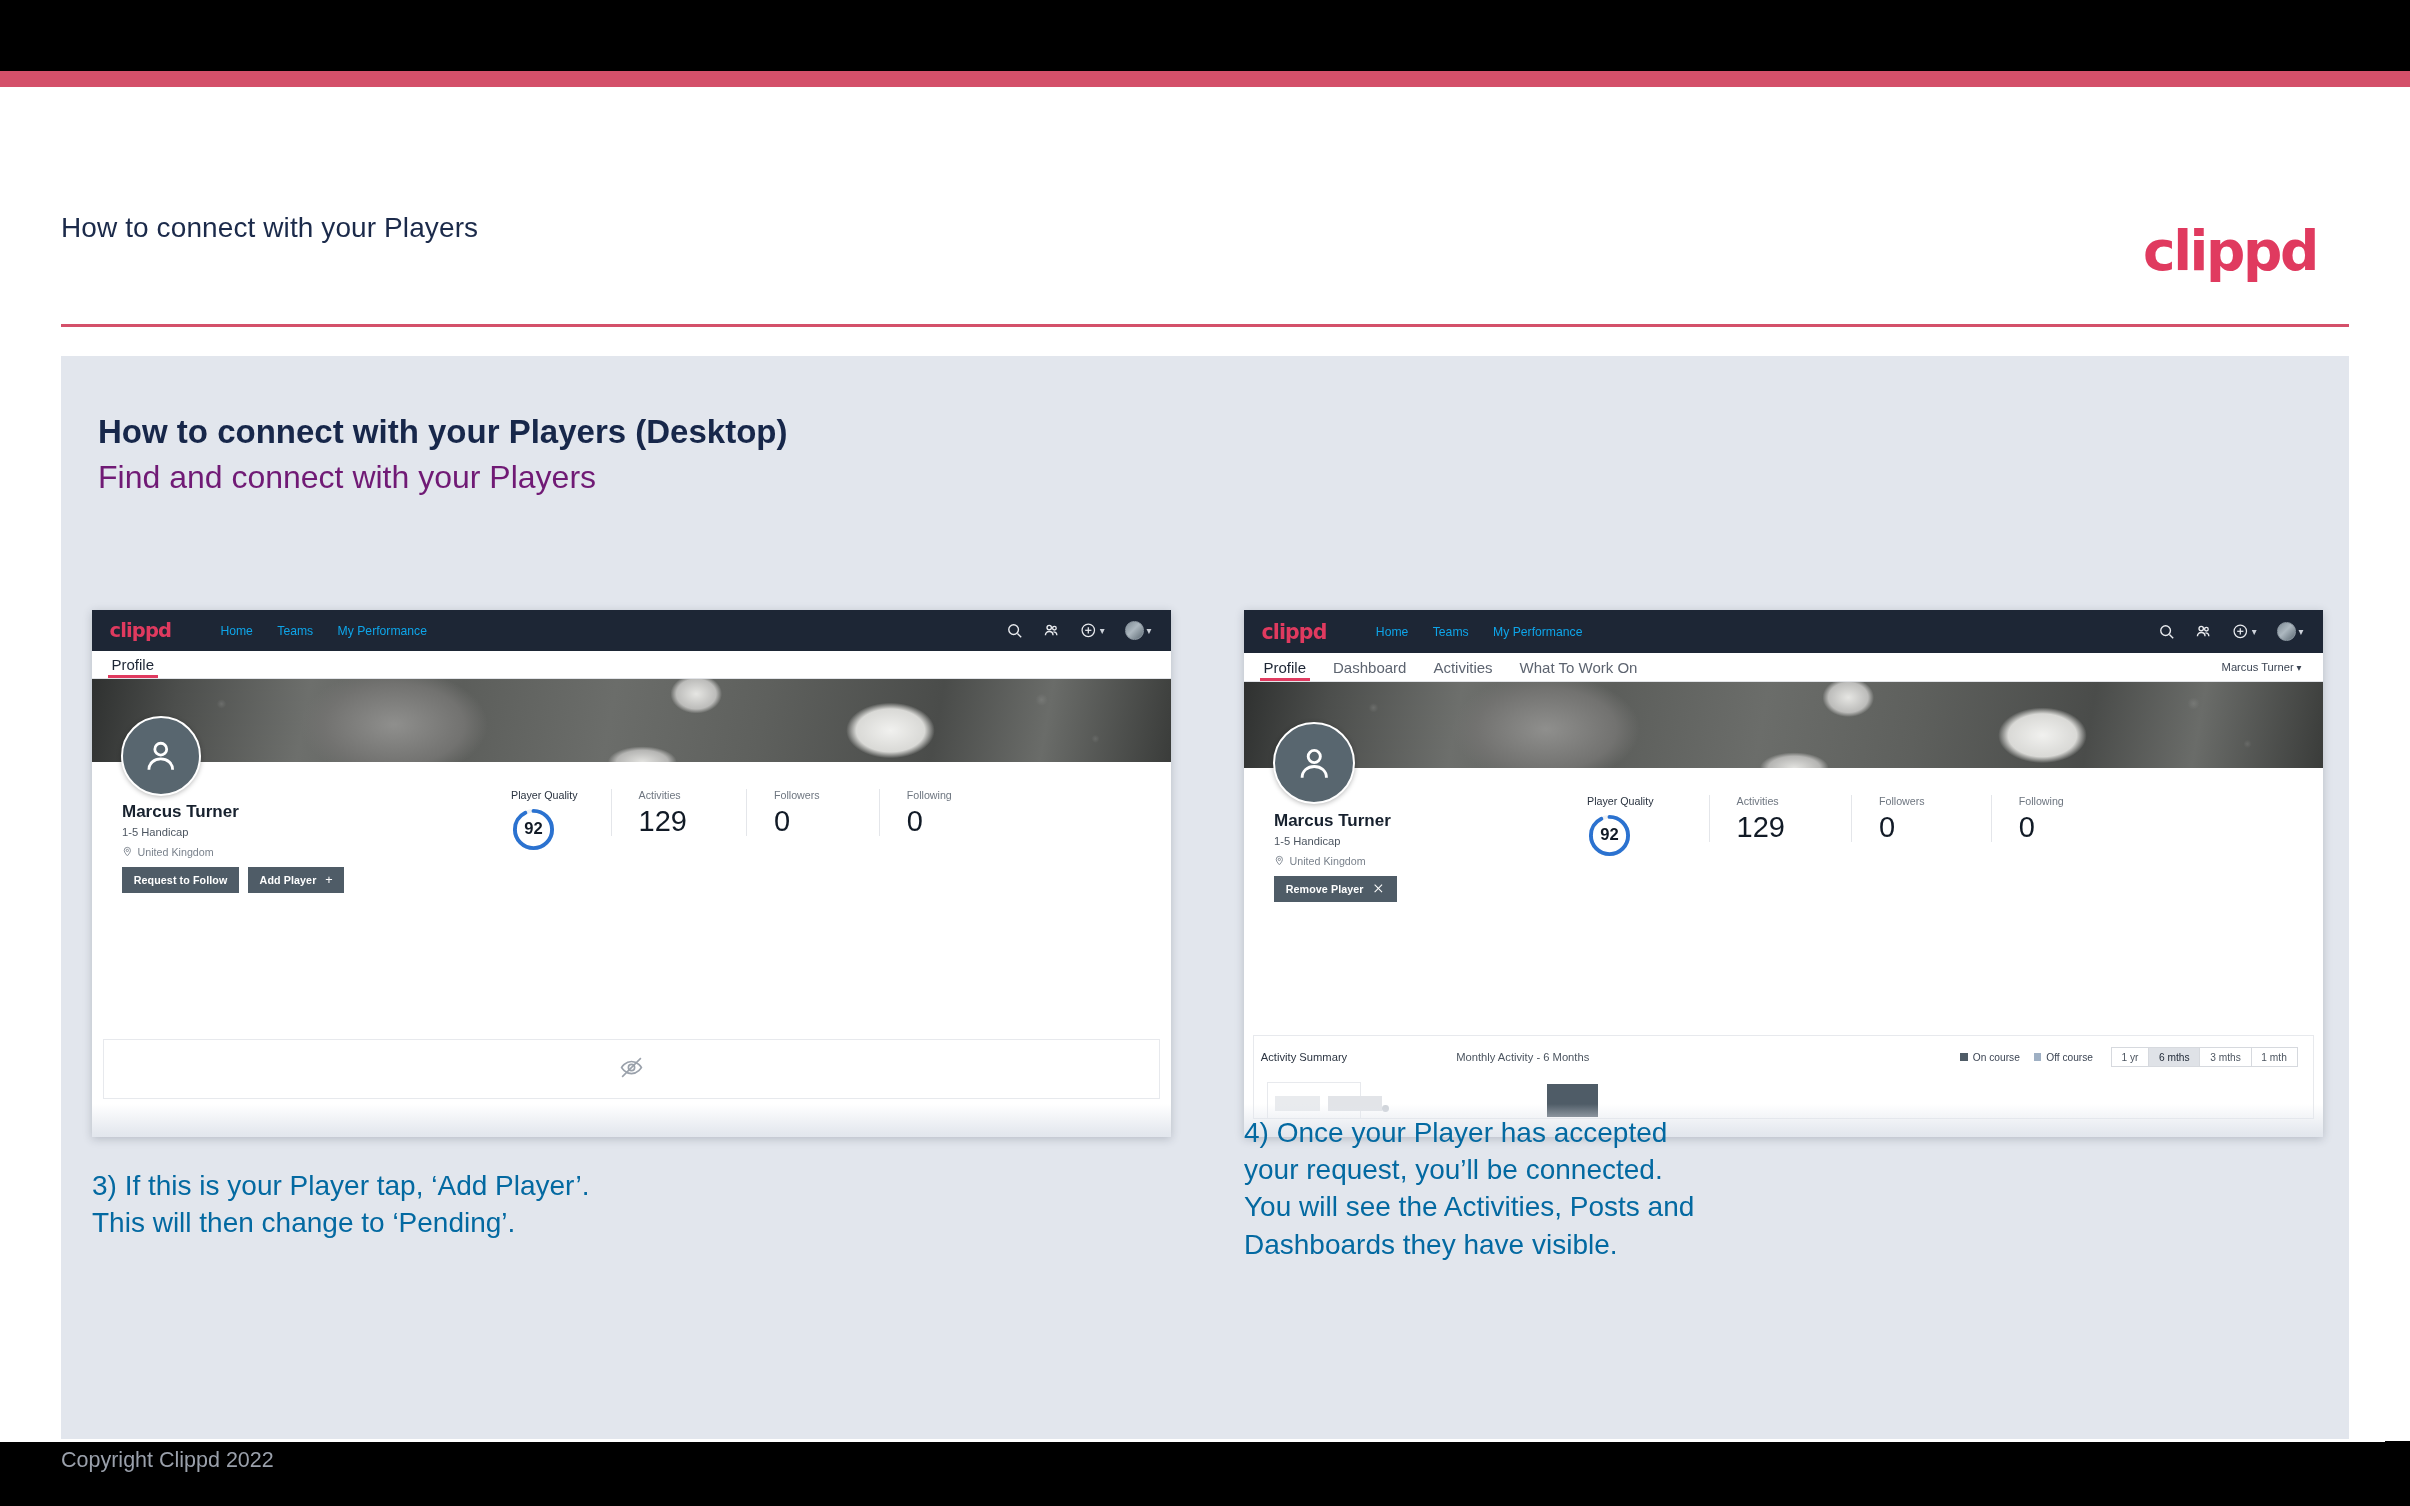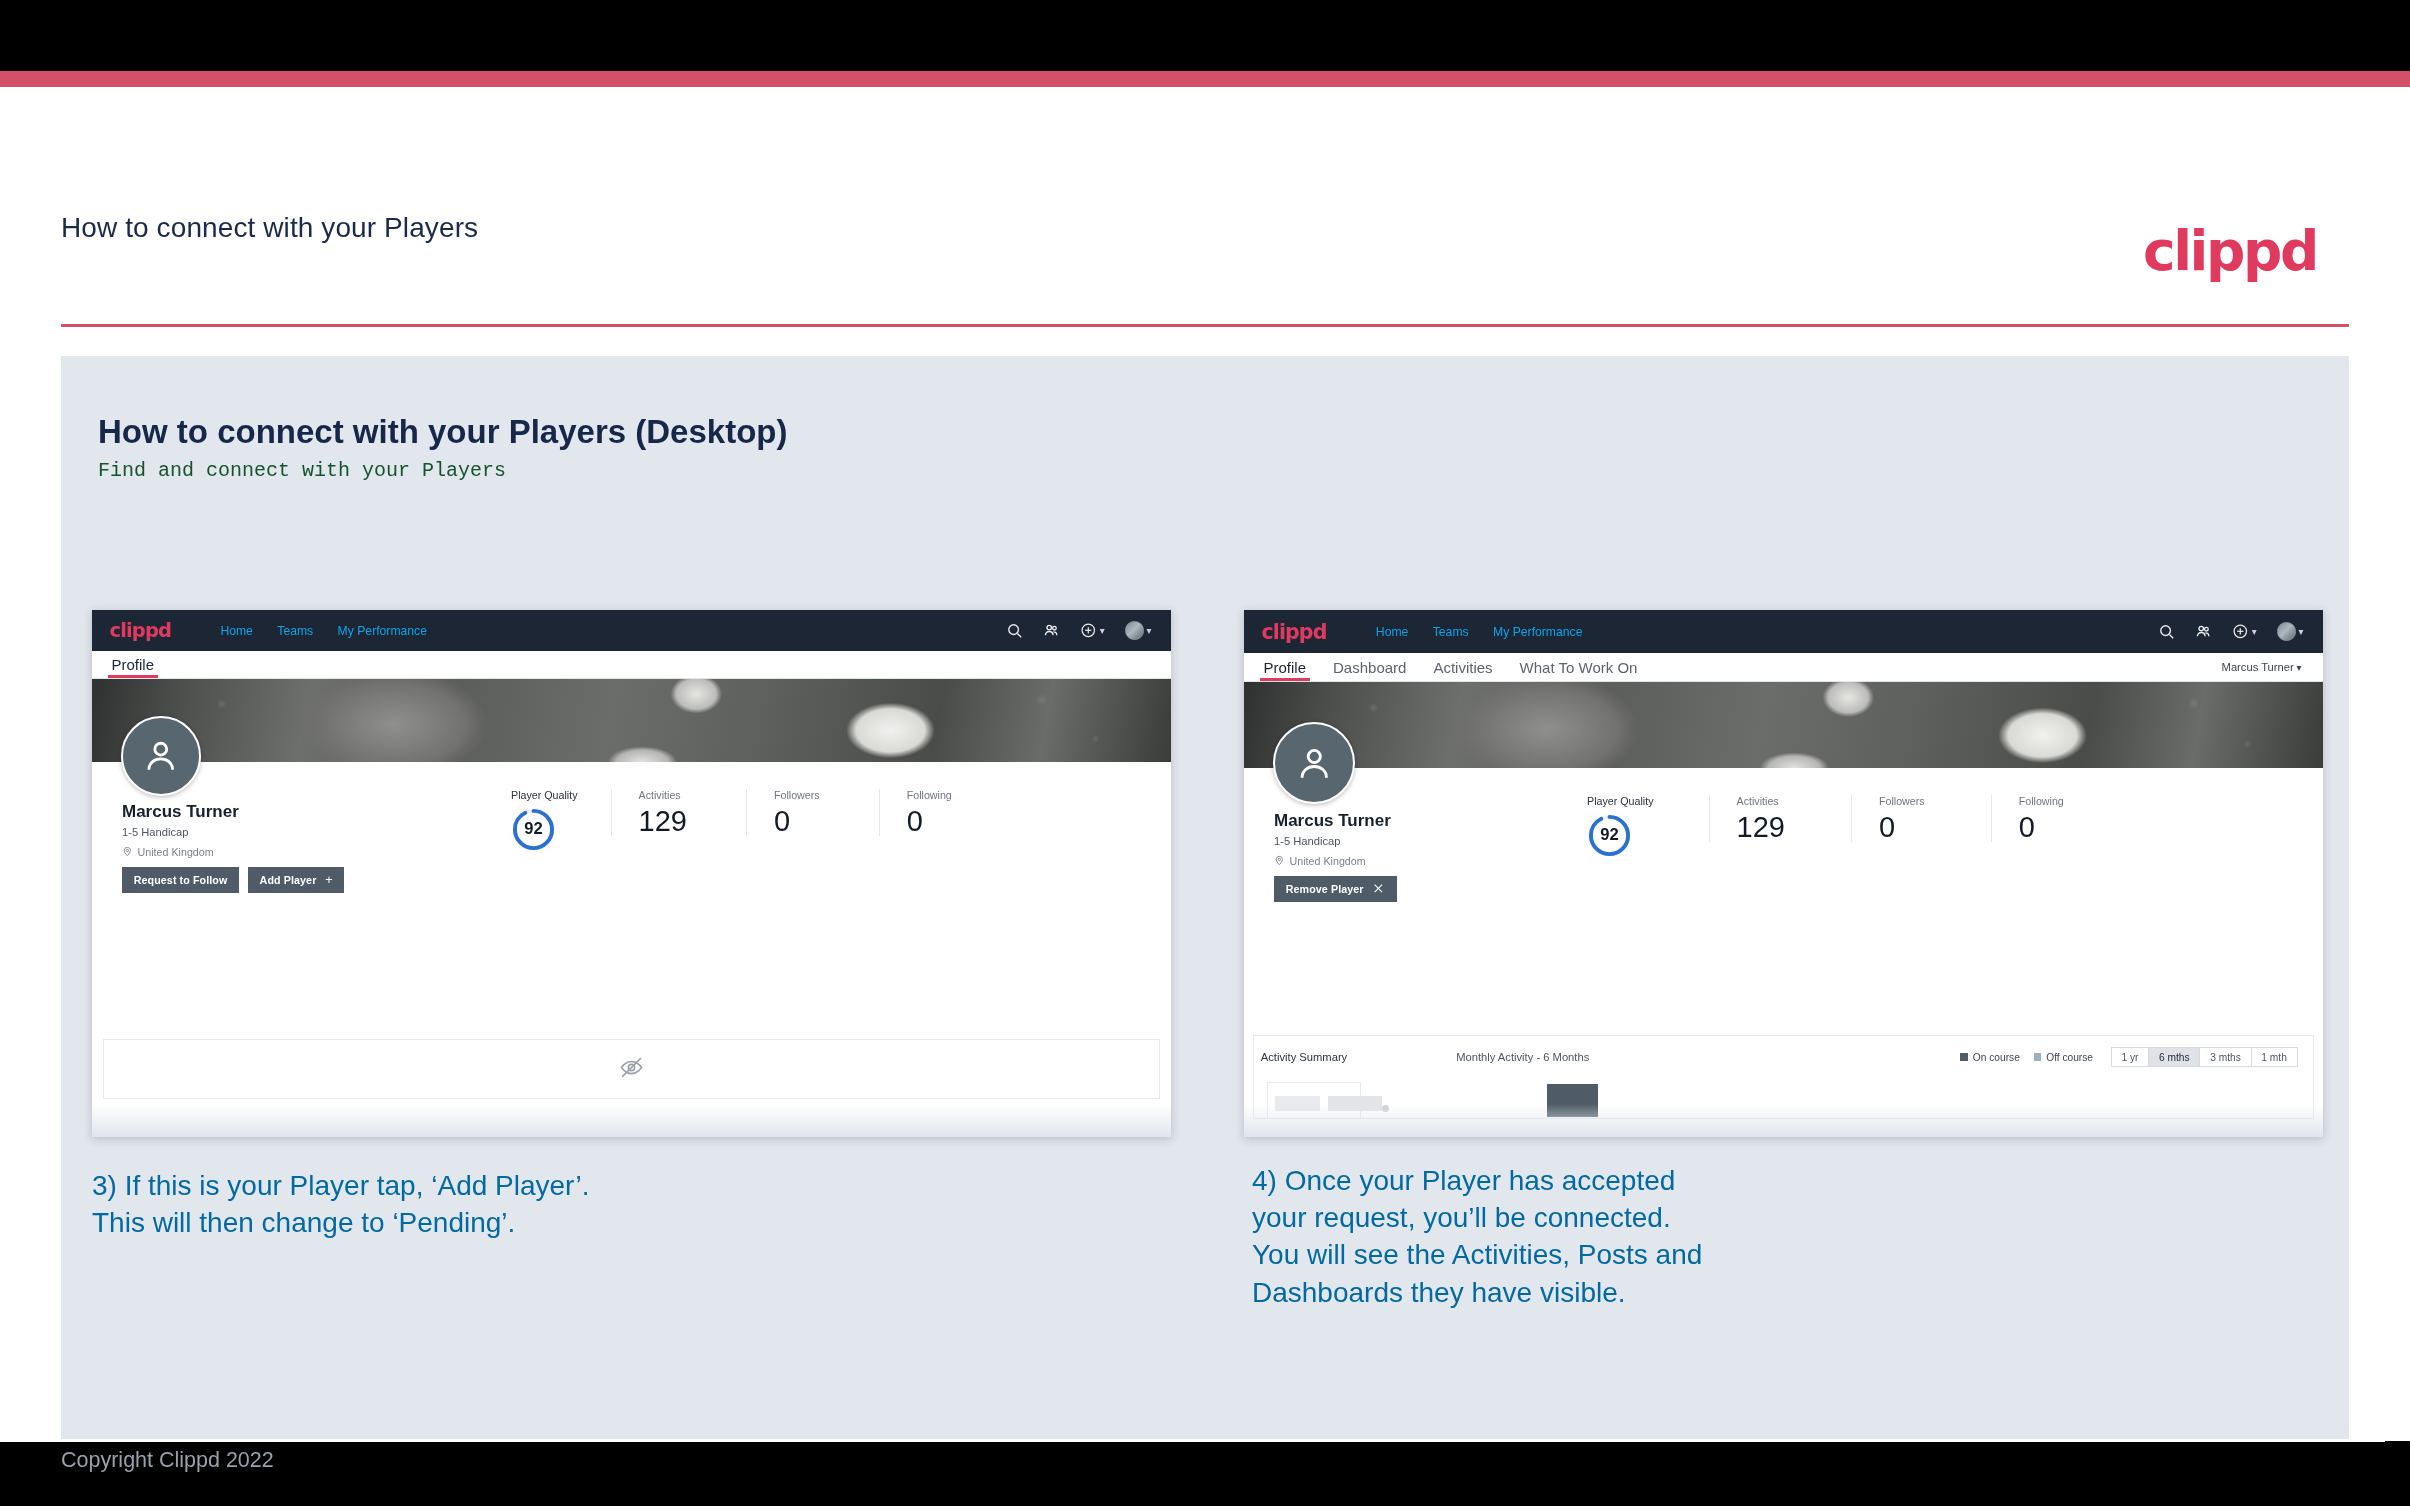--- a/index.html
+++ b/index.html
@@ -30,21 +30,21 @@
   .panel {
     position:absolute; left:61px; top:269px; width:2288px; height:1083px;
     background:#e2e6ed;
   }
   .panel-title {
     position:absolute; left:37px; top:57px;
     font-size:33px; font-weight:bold; color:#17274a;
   }
   .panel-sub {
     position:absolute; left:37px; top:103px;
-    font-size:20px; color:#14532d;font-family:Liberation Mono, monospace;
+    font-size:32px; color:#701a75;
   }
 
   
   .mock {
     position:absolute; background:#fff;
     box-shadow:0 2px 8.8px rgba(30,40,60,.22);
     overflow:hidden;
   }
   .mock.one { left:31px; top:254px; width:1079px; height:527px; }
   .mock.two { left:1183px; top:254px; width:1079px; height:527px; }
@@ -217,21 +217,21 @@
     position:absolute; left:0; right:0; bottom:0; height:33px;
     background:linear-gradient(to bottom, rgba(255,255,255,0) 0%, rgba(226,230,237,.92) 88%, #e2e6ed 100%);
     pointer-events:none;
   }
 
   
   .caption {
     position:absolute; font-size:28px; line-height:1.33; color:#0369a1;
   }
   .caption.c1 { left:31px; top:811px; width:1024px; }
-  .caption.c2 { left:1183px; top:806px; width:975px;margin-left:8px; }
+  .caption.c2 { left:1183px; top:758px; width:975px; }
   .caption div { white-space:nowrap; }
 
   .copyright {
     position:absolute; left:61px; top:1361px;
     font-size:21.5px; color:#9aa0ab;
   }
 </style>
 </head>
 <body>
 

